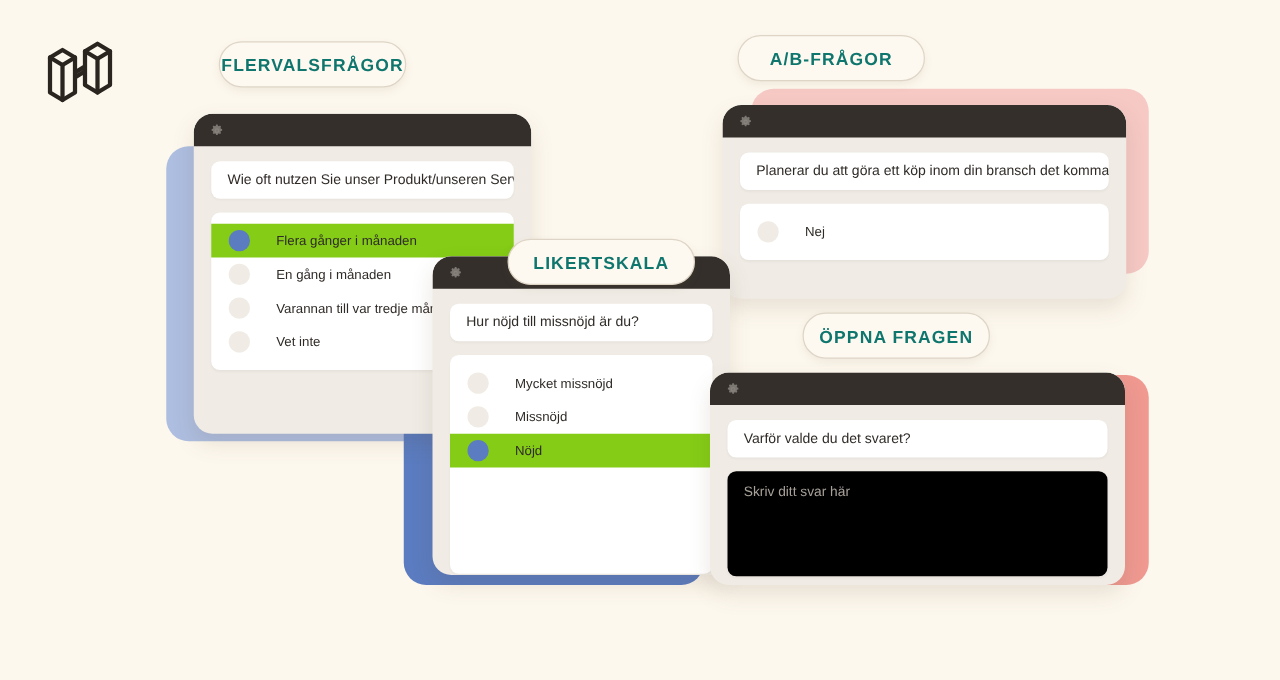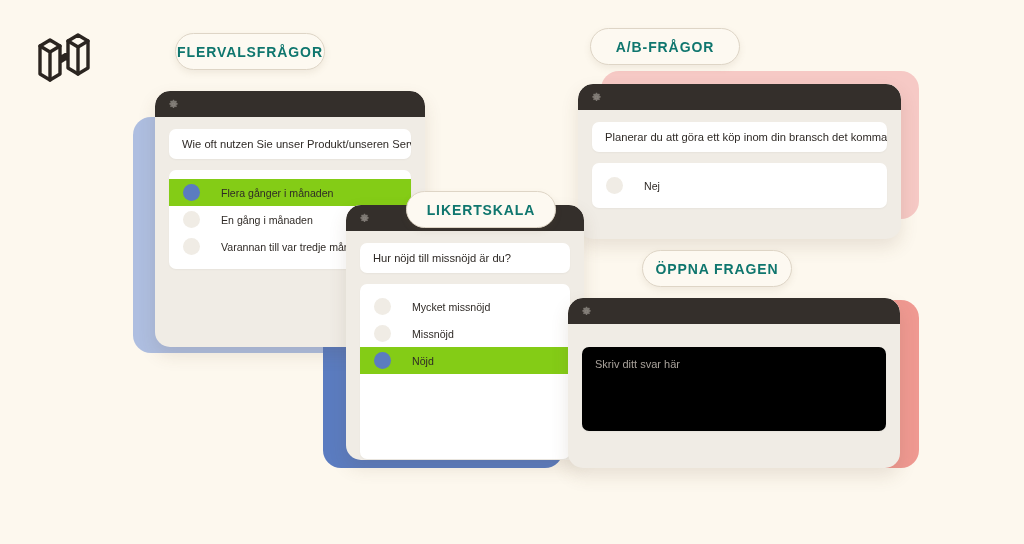--- a/index.html
+++ b/index.html
@@ -183,20 +183,24 @@
           <div class="radio"></div>
           <div class="opt-label">En gång i månaden</div>
         </div>
 
         <div class="opt">
           <div class="radio"></div>
           <div class="opt-label">Varannan till var tredje månad</div>
         </div>
 
 
+        <div class="opt">
+          <div class="radio"></div>
+          <div class="opt-label">Vet inte</div>
+        </div>
 
       </div>
     </div>
   </div>
 
   <div class="card" style="left:578px; top:84px; width:323px; height:155px; z-index:30;">
     <div class="card-header">
       <svg class="gear" viewBox="0 0 24 24" fill="#cfc9c2">
         <path d="M12 8a4 4 0 100 8 4 4 0 000-8zm0 6a2 2 0 110-4 2 2 0 010 4z"></path>
         <path d="M10.6 1.5h2.8l.45 2.2 1.7.7 1.9-1.2 2 2-1.2 1.9.7 1.7 2.2.45v2.8l-2.2.45-.7 1.7 1.2 1.9-2 2-1.9-1.2-1.7.7-.45 2.2h-2.8l-.45-2.2-1.7-.7-1.9 1.2-2-2 1.2-1.9-.7-1.7-2.2-.45v-2.8l2.2-.45.7-1.7-1.2-1.9 2-2 1.9 1.2 1.7-.7z" fill-opacity="0.85"></path>
@@ -248,20 +252,21 @@
   </div>
 
   <div class="card" style="left:568px; top:298px; width:332px; height:170px; z-index:50;">
     <div class="card-header">
       <svg class="gear" viewBox="0 0 24 24" fill="#cfc9c2">
         <path d="M12 8a4 4 0 100 8 4 4 0 000-8zm0 6a2 2 0 110-4 2 2 0 010 4z"></path>
         <path d="M10.6 1.5h2.8l.45 2.2 1.7.7 1.9-1.2 2 2-1.2 1.9.7 1.7 2.2.45v2.8l-2.2.45-.7 1.7 1.2 1.9-2 2-1.9-1.2-1.7.7-.45 2.2h-2.8l-.45-2.2-1.7-.7-1.9 1.2-2-2 1.2-1.9-.7-1.7-2.2-.45v-2.8l2.2-.45.7-1.7-1.2-1.9 2-2 1.9 1.2 1.7-.7z" fill-opacity="0.85"></path>
       </svg>
     </div>
     <div class="card-body">
+      <div class="q-box">Varför valde du det svaret?</div>
       <div class="answer-box">
         <div class="answer-placeholder">Skriv ditt svar här</div>
       </div>
     </div>
   </div>
 
   <div class="pill" style="left:175px; top:33px; width:148px; height:35px;">
     <span>FLERVALSFRÅGOR</span>
   </div>
 

